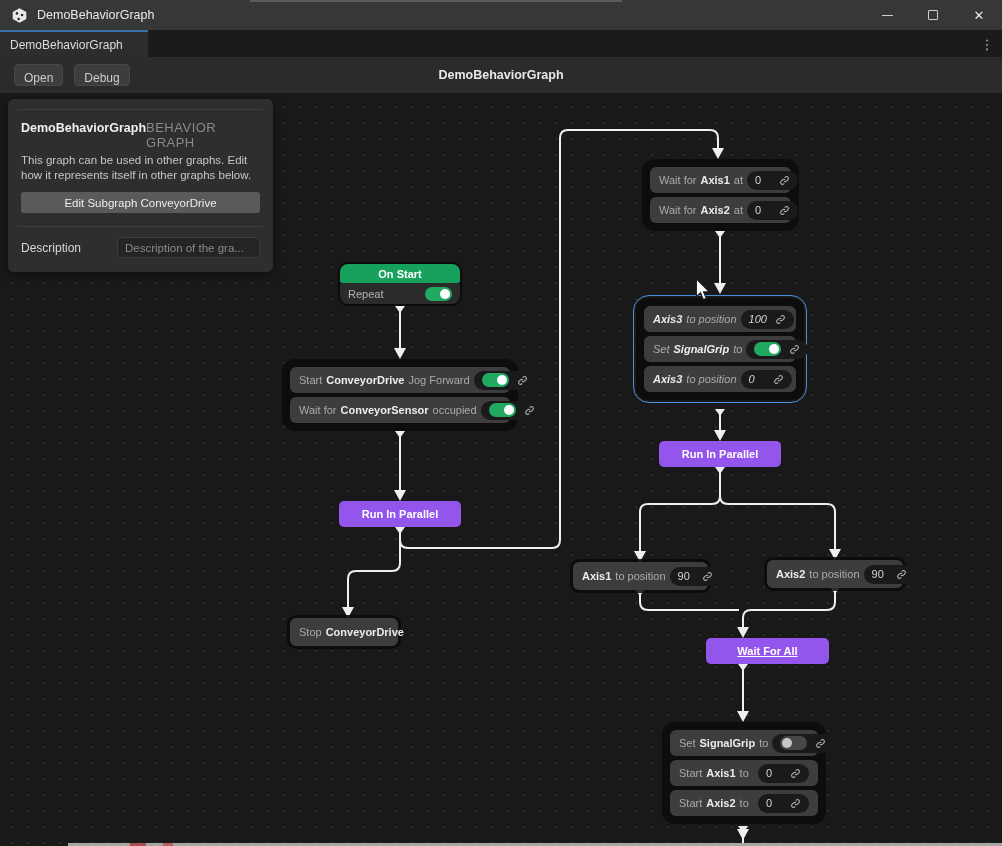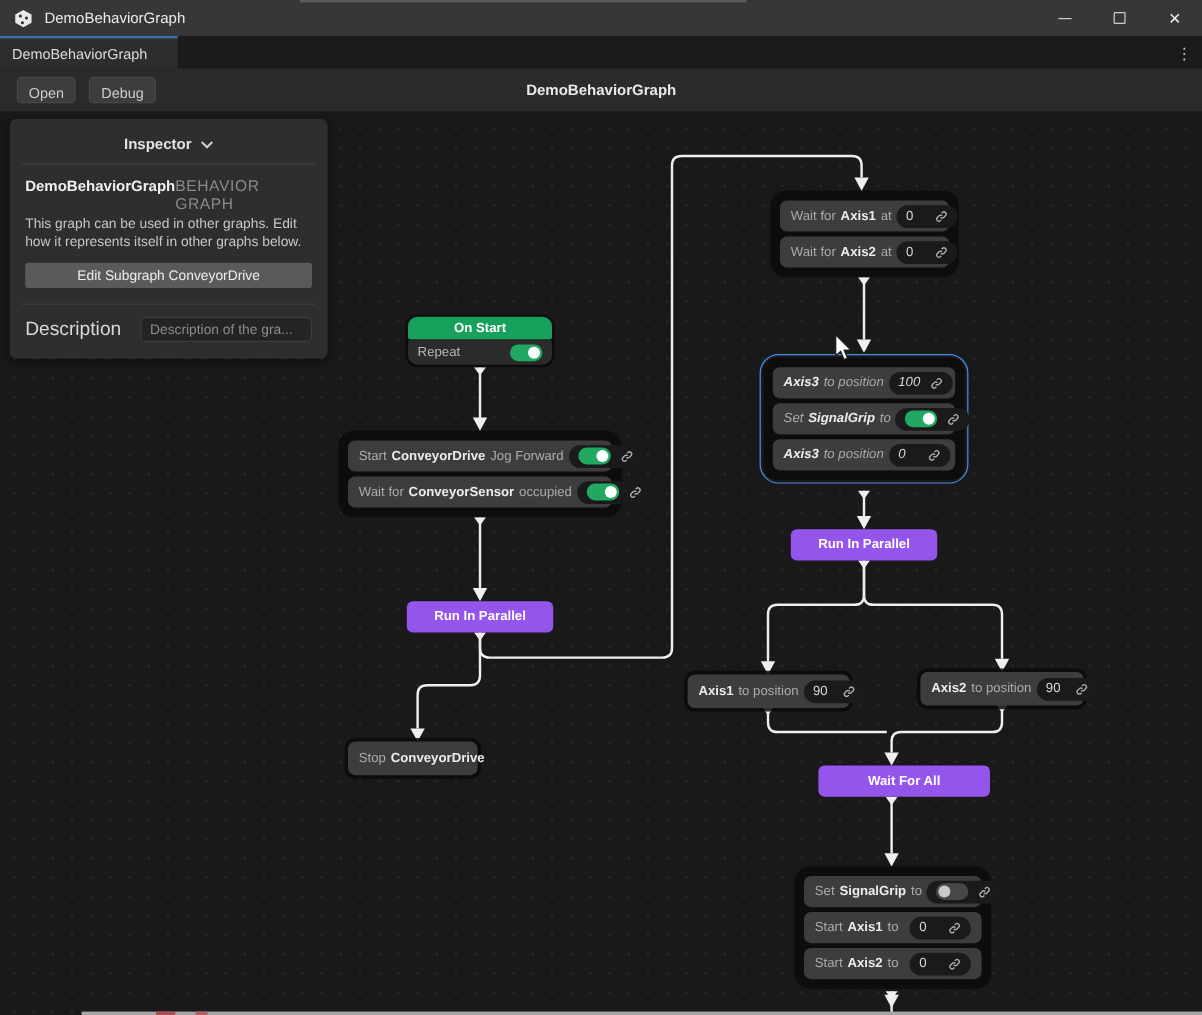--- a/index.html
+++ b/index.html
@@ -37,21 +37,21 @@
   
   .inspector { position:absolute; left:8px; top:6px; width:265px; background:#2e2e2e; border-radius:6px; z-index:5; padding:10px 13px 14px 13px; box-shadow:0 2px 8px rgba(0,0,0,.45); }
   .insp-header { display:flex; align-items:center; justify-content:center; gap:7px; color:#e2e2e2; font-size:12.5px; font-weight:bold; padding:4px 0 9px 0; }
   .insp-divider { height:1px; background:#3f3f3f; margin:0 -3px; }
   .insp-name-row { display:flex; align-items:baseline; justify-content:space-between; margin-top:10px; }
   .insp-name { color:#f0f0f0; font-size:12.5px; font-weight:bold; }
   .insp-badge { color:#8a8a8a; font-size:13px; letter-spacing:.5px; }
   .insp-desc { color:#c6c6c6; font-size:11.5px; line-height:1.32; margin-top:3px; }
   .insp-button { margin-top:9px; width:100%; height:21px; background:#5a5a5a; border-radius:3px; display:flex; align-items:center; justify-content:center; color:#ededed; font-size:11.5px; }
   .insp-bottom { display:flex; align-items:center; justify-content:space-between; margin-top:10px; }
-  .insp-label { color:#d8d8d8; font-size:16px; }
+  .insp-label { color:#d8d8d8; font-size:12px; }
   .insp-input { width:143px; height:21px; background:#242424; border:1px solid #3c3c3c; border-radius:4px; color:#ddd; font-size:11.5px; padding:0 7px; font-family:Liberation Sans, sans-serif; }
   .insp-input::placeholder { color:#8b8b8b; }
 
   
   .group-node { position:absolute; background:#0d0d0d; border-radius:13px; padding:8px; display:flex; flex-direction:column; gap:4px; z-index:2; }
   .node-row { background:#3d3d3d; border-radius:6px; height:26px; display:flex; align-items:center; padding:0 9px; font-size:11px; color:#ababab; gap:4px; white-space:nowrap; }
   .nm { color:#ececec; font-weight:bold; }
   .pill { margin-left:auto; background:#1a1a1a; border-radius:10px; height:19px; display:flex; align-items:center; gap:8px; padding:0 8px; }
   .pill .val { color:#d6d6d6; font-size:11px; min-width:16px; }
   .toggle { width:27px; height:14px; border-radius:7px; position:relative; flex:none; }
@@ -165,26 +165,20 @@
         <polygon points="715,316 725,316 720,323"></polygon>
         <polygon points="715,374 725,374 720,381"></polygon>
         <polygon points="635,496 645,496 640,503"></polygon>
         <polygon points="830,494 840,494 835,501"></polygon>
         <polygon points="738,571 748,571 743,578"></polygon>
         <polygon points="738,733 748,733 743,740"></polygon>
       </g>
     </svg>
 
     <div class="inspector">
-      <div class="insp-header">
-        <span>Inspector</span>
-        <svg width="11" height="7" viewBox="0 0 12 8" fill="none" stroke="#cfcfcf" stroke-width="2">
-            <path d="M1 1.5 6 6.5 11 1.5"></path>
-          </svg>
-      </div>
       <div class="insp-divider"></div>
       <div class="insp-name-row">
         <span class="insp-name">DemoBehaviorGraph</span>
         <span class="insp-badge">BEHAVIOR GRAPH</span>
       </div>
       <div class="insp-desc">This graph can be used in other graphs. Edit how it represents itself in other graphs below.</div>
       <div class="insp-button">Edit Subgraph ConveyorDrive</div>
       <div class="insp-divider" style="margin-top:13px;"></div>
       <div class="insp-bottom">
         <span class="insp-label">Description</span>
@@ -337,21 +331,21 @@
         <span class="val">90</span>
         <span class="link-icon">
           <svg width="11" height="11" viewBox="0 0 24 24" fill="none" stroke="#b0b0b0" stroke-width="2.4">
               <path d="M10.6 13.4a4 4 0 0 0 5.7 0l3-3a4 4 0 1 0-5.7-5.7l-1.2 1.2"></path>
               <path d="M13.4 10.6a4 4 0 0 0-5.7 0l-3 3a4 4 0 1 0 5.7 5.7l1.2-1.2"></path>
             </svg>
         </span>
       </div>
     </div>
 
-    <div class="purple-node" style="left:682px; top:545px; width:143px; height:26px;">Wait For All</div>
+    <div class="purple-node" style="left:706px; top:545px; width:123px; height:26px;text-decoration:underline;">Wait For All</div>
 
     <div class="group-node" style="left:662px; top:629px; width:164px;">
       <div class="node-row">
         <span>Set</span>
         <span class="nm">SignalGrip</span>
         <span>to</span>
         <div class="pill">
           <div class="toggle off"></div>
           <span class="link-icon">
             <svg width="11" height="11" viewBox="0 0 24 24" fill="none" stroke="#b0b0b0" stroke-width="2.4">

